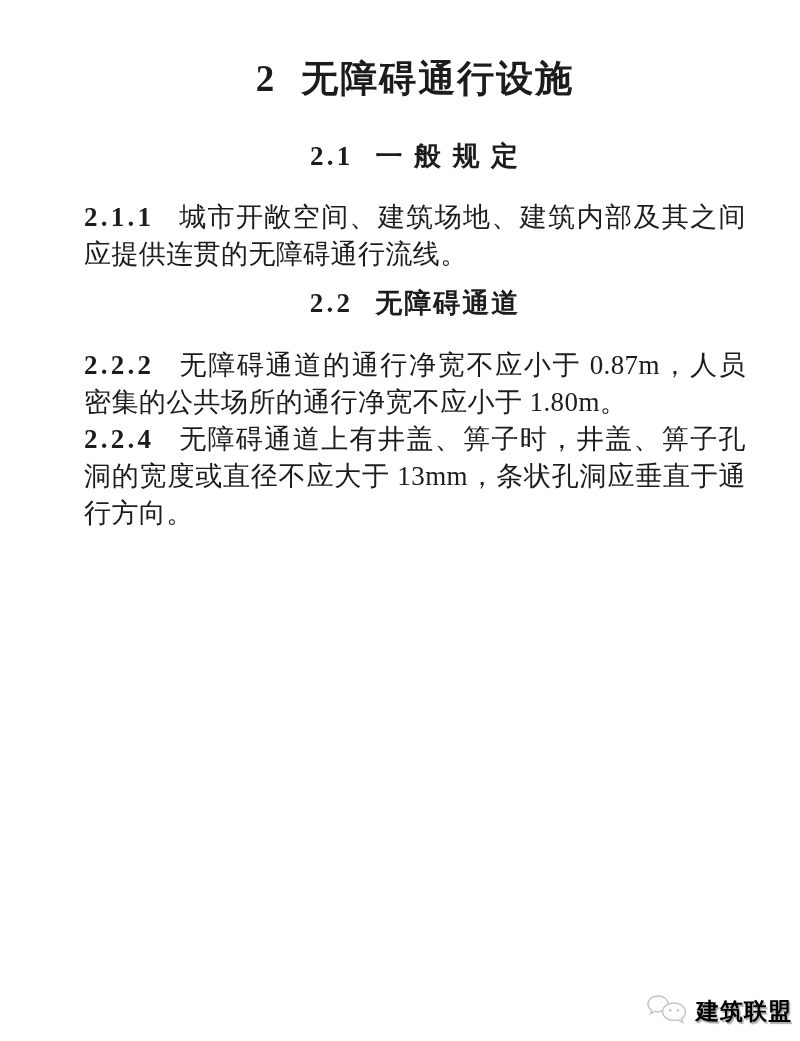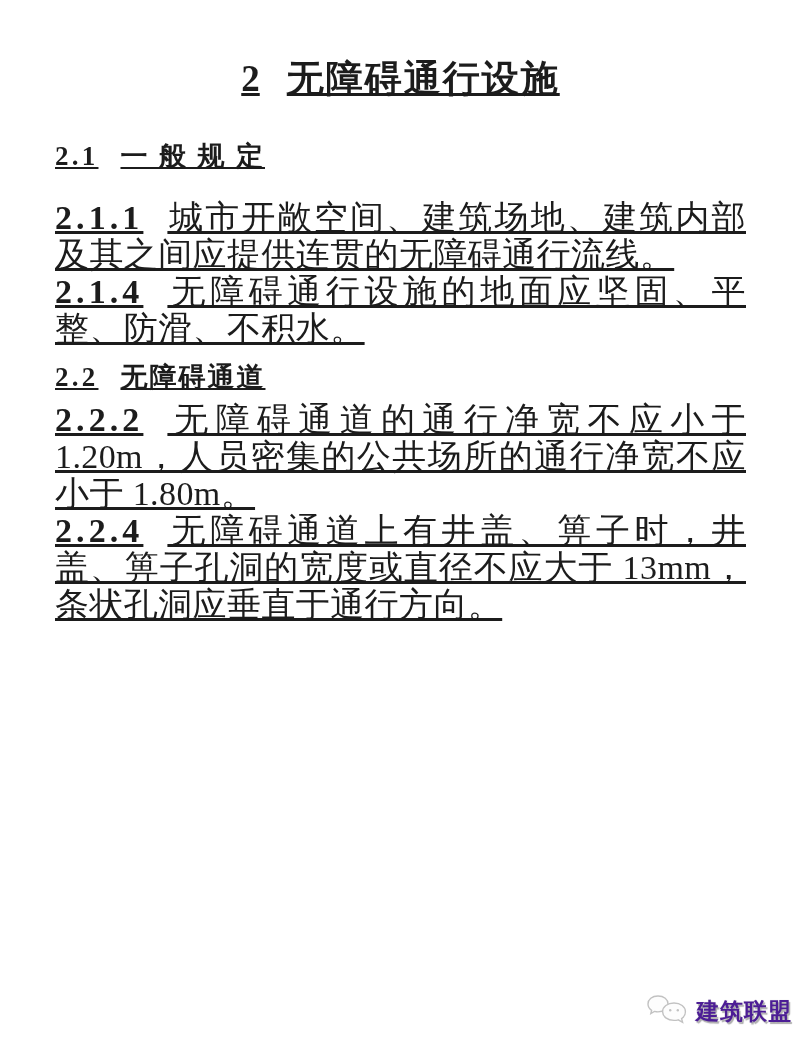--- a/index.html
+++ b/index.html
@@ -6,55 +6,54 @@
   body {
     width: 800px; height: 1041px;
     font-family: "Liberation Serif", "DejaVu Serif", serif;
     color: #1c1c1c;
     overflow: hidden;
     position: relative;
   }
   .page {
     box-sizing: border-box;
     width: 800px; height: 1041px;
-    padding: 56px 54px 0 55px;
+    padding: 56px 54px 0 84px;
     position: relative;
-    text-decoration: underline;
   }
   .chapter-title {
     margin: 0 0 38px 0;
     text-align: center;
     font-size: 37px;
     line-height: 46px;
     font-weight: bold;
     letter-spacing: 2px;
     white-space: nowrap;
   }
   .chapter-title .ch-num { margin-right: 27px; letter-spacing: 0; }
   .section-heading {
     margin: 0 0 27px 0;
-    text-align: left;
+    text-align: center;
     font-size: 27px;
     line-height: 32px;
     font-weight: bold;
     white-space: nowrap;
   }
-  .section-heading.second { margin-top: 14px; margin-bottom: 8px; }
+  .section-heading.second { margin-top: 14px; margin-bottom: 28px; }
   .section-heading .sec-num {
     font-family: "Liberation Serif", "DejaVu Serif", serif;
     letter-spacing: 0.12em;
     margin-right: 22px;
   }
   .section-heading .sec-title {
     font-family: "Liberation Sans", "DejaVu Sans", sans-serif;
     letter-spacing: 2px;
   }
   .clause {
     margin: 0;
-    font-size: 34px;
+    font-size: 27px;
     line-height: 37px;
     text-align: justify;
     text-justify: inter-character;
     letter-spacing: 0.4px;
   }
   .clause .num {
     font-weight: bold;
     letter-spacing: 0.12em;
     margin-right: 24px;
   }
@@ -66,43 +65,42 @@
     align-items: center;
     gap: 6px;
     user-select: none;
   }
   .watermark .wm-icon { display: inline-block; }
   .watermark .wm-label {
     font-family: "Liberation Sans", "DejaVu Sans", sans-serif;
     font-size: 23px;
     font-weight: bold;
     letter-spacing: 1px;
-    color: #4c1d95;
+    color: #000000;
     text-shadow: 1.5px 1.5px 1px #adadad, 0 0 1px #cfcfcf;
   }
 </style>
 </head>
 <body>
 
 <div class="page">
 
   <h1 class="chapter-title"><span class="ch-num">2</span><span class="ch-text">无障碍通行设施</span></h1>
 
   <h2 class="section-heading"><span class="sec-num">2.1</span><span class="sec-title">一 般 规 定</span></h2>
 
   <p class="clause"><span class="num">2.1.1</span><span class="txt">城市开敞空间、建筑场地、建筑内部及其之间应提供连贯的无障碍通行流线。</span></p>
 
 
 
-  <p class="clause"><span class="num">2.1.4</span><span class="txt">无障碍通行设施的地面应坚固、平整、防滑、不积水。</span></p>
 
   <h2 class="section-heading second"><span class="sec-num">2.2</span><span class="sec-title">无障碍通道</span></h2>
 
 
-  <p class="clause"><span class="num">2.2.2</span><span class="txt">无障碍通道的通行净宽不应小于 1.20m，人员密集的公共场所的通行净宽不应小于 1.80m。</span></p>
+  <p class="clause"><span class="num">2.2.2</span><span class="txt">无障碍通道的通行净宽不应小于 0.87m，人员密集的公共场所的通行净宽不应小于 1.80m。</span></p>
 
 
   <p class="clause"><span class="num">2.2.4</span><span class="txt">无障碍通道上有井盖、箅子时，井盖、箅子孔洞的宽度或直径不应大于 13mm，条状孔洞应垂直于通行方向。</span></p>
 
   <div class="watermark">
     <span class="wm-icon">
       <svg width="44" height="32" viewBox="0 0 44 32">
         <g fill="#fdfdfd" stroke="#c2c2c2" stroke-width="1.4">
           <path d="M12 3 C6 3 2 6.5 2 11 c0 2.6 1.4 4.8 3.6 6.3 L4.8 20.5 l3.6-2.1 c1.1 0.3 2.3 0.5 3.6 0.5 c6 0 10-3.5 10-7.9 C22 6.5 18 3 12 3 Z"></path>
           <path d="M28 10 c-6.6 0-11.4 3.8-11.4 8.7 c0 4.9 4.8 8.7 11.4 8.7 c1.5 0 2.9-0.2 4.2-0.6 l4.4 2.5 l-1-3.7 c2.4-1.6 3.8-4.1 3.8-6.9 C39.4 13.8 34.6 10 28 10 Z"></path>

